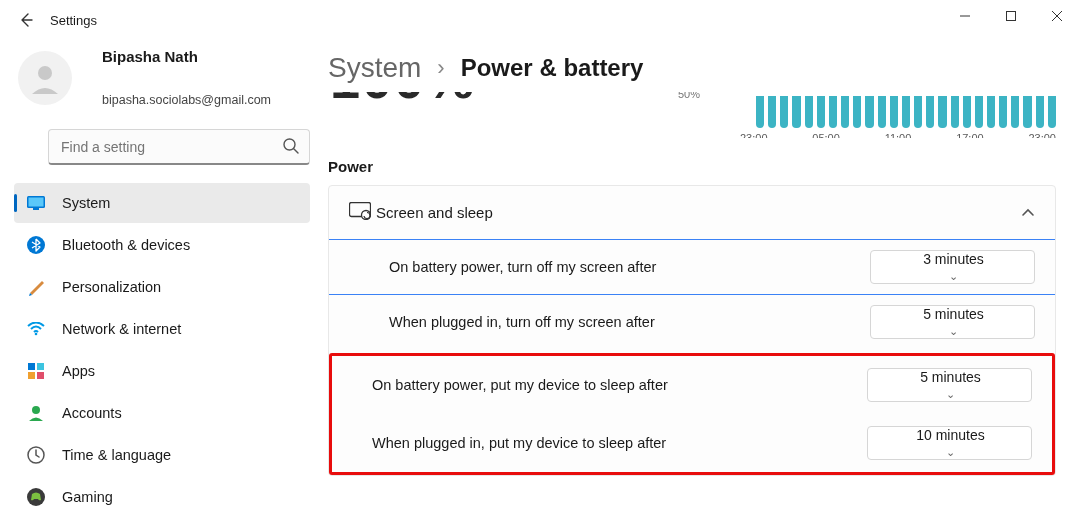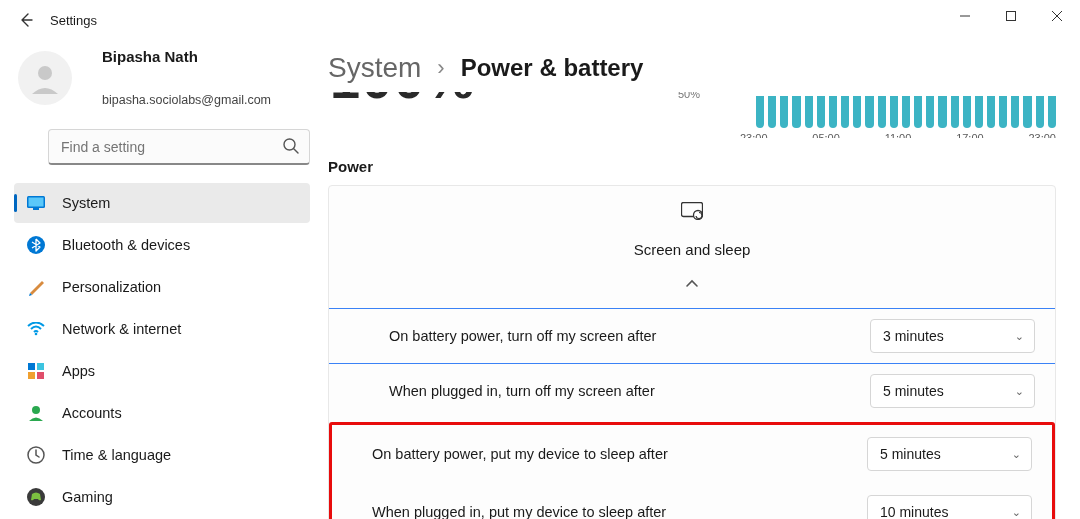--- a/index.html
+++ b/index.html
@@ -30,26 +30,26 @@
   .breadcrumb .bc-current { font-size: 24px; font-weight: 600; }
   .cutrow { height: 46px; display: flex; align-items: flex-start; overflow: hidden; justify-content: space-between; }
   .bignum { font-size: 54px; font-weight: 600; color: #2a2a2a; margin-top: -44px; margin-left: 2px; letter-spacing: 2px; }
   .chartwrap { display: flex; flex-direction: column; align-items: flex-end; margin-top: -4px; width: 340px; }
   .chartlabel { font-size: 11px; color: #777; align-self: flex-start; margin-left: -38px; margin-bottom: -6px;}
   .bars { display: flex; gap: 4px; height: 34px; align-items: flex-end; width: 300px; justify-content: space-between;}
   .bar { width: 8.5px; background: #3cb4c4; border-radius: 0 0 4px 4px; height: 32px; }
   .xaxis { display: flex; justify-content: space-between; width: 316px; font-size: 11px; color: #5a5a5a; margin-top: 4px; }
   .section-title { font-size: 15px; font-weight: 600; margin: 20px 0 10px 0; }
   .card { border: 1px solid #e8e8e8; border-radius: 4px; background: #fdfdfd; }
-  .card-head { display: flex; align-items: center; padding: 16px 20px; gap: 18px; cursor: pointer; flex-direction: column; }
+  .card-head { display: flex; align-items: center; padding: 16px 20px; gap: 5px; cursor: pointer; }
   .card-head .htxt { flex: 1; font-size: 15px; }
   .card-head .chev { color: #555; }
   .row { display: flex; align-items: center; justify-content: space-between; padding: 10px 20px 10px 60px; border-top: 1px solid #3b82f6; }
   .row .lbl { font-size: 14.5px; }
-  .dd { width: 165px; height: 34px; border: 1px solid #d6d6d6; border-radius: 4px; background: #fff; display: flex; align-items: center; justify-content: space-between; padding: 0 10px 0 12px; font-size: 14px; cursor: pointer; }
+  .dd { width: 165px; height: 34px; border: 1px solid #d6d6d6; border-radius: 4px; background: #fff; display: flex; align-items: center; justify-content: space-between; padding: 0 10px 0 12px; font-size: 14px; cursor: pointer; flex-direction: column; }
   .dd .caret { color: #666; font-size: 11px; }
   .hl-box { border: 3px solid #e80c0c; border-radius: 3px; margin: 4px 0 0 0; }
   .hl-box .row { border-top: none; padding-top: 12px; padding-bottom: 12px; padding-left: 40px; }
 </style>
 </head>
 <body>
 
 <div class="titlebar">
   <div class="back">
     <svg width="16" height="16" viewBox="0 0 16 16">

